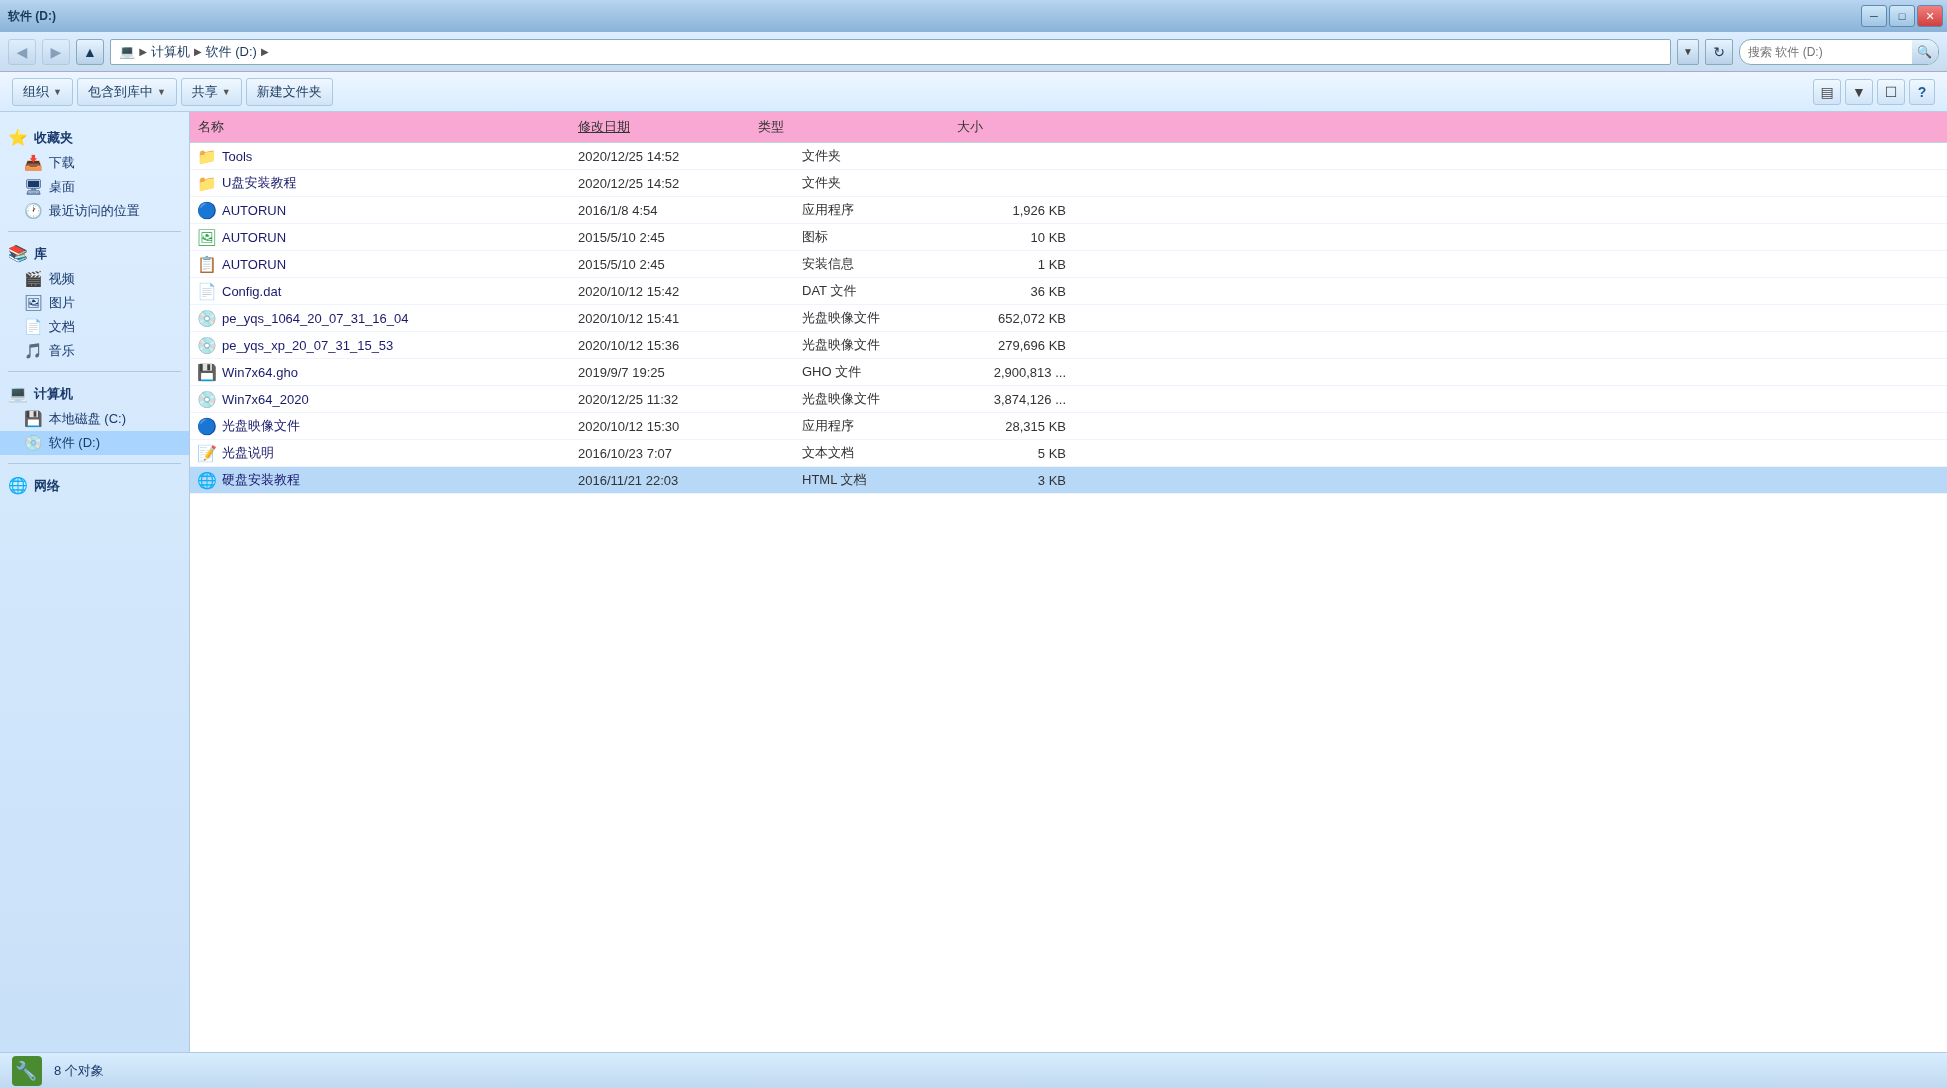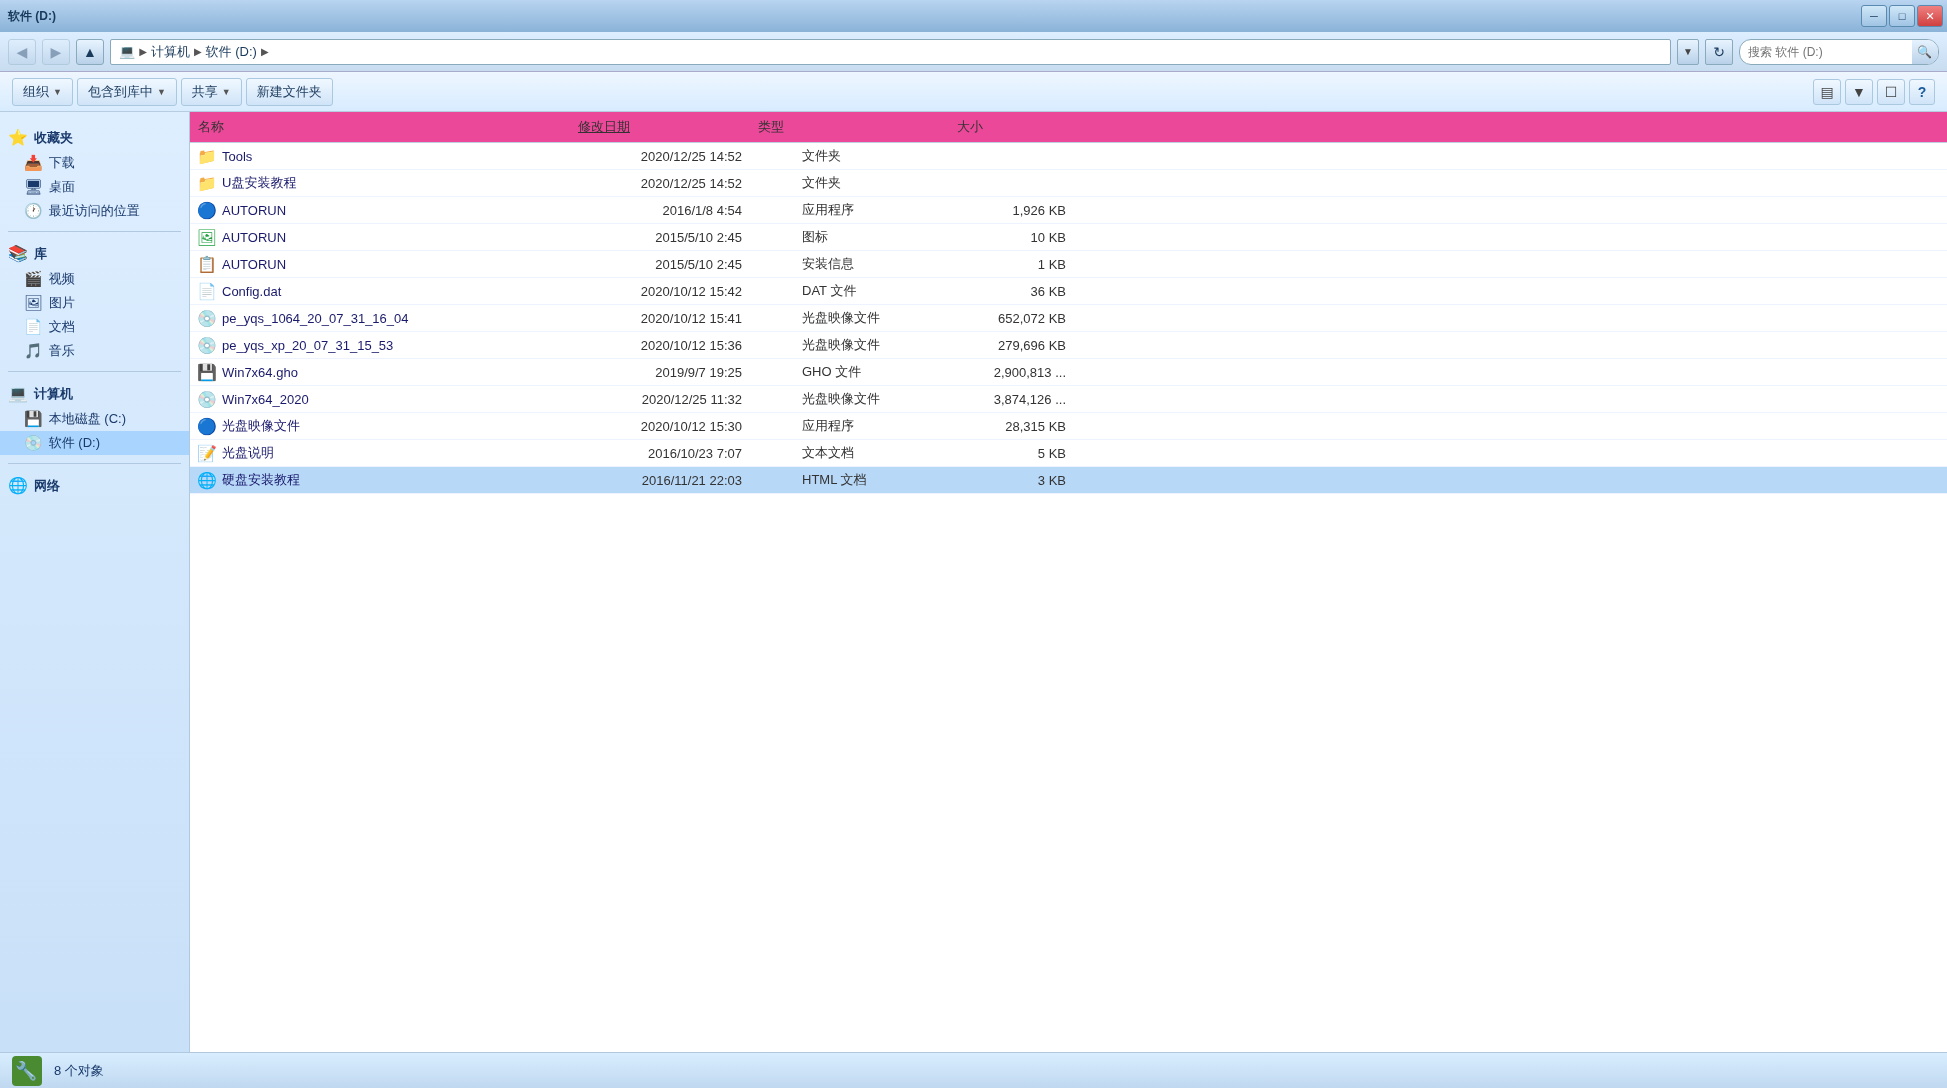--- a/index.html
+++ b/index.html
@@ -264,21 +264,21 @@
     .filelist {
       flex: 1;
       background: #fff;
       overflow-y: auto;
     }
     .filelist-header {
       display: flex;
       align-items: center;
       padding: 4px 0;
       border-bottom: 1px solid #c0d0e0;
-      background: #ec4899;
+      background: #f9a8d4;
       position: sticky;
       top: 0;
       z-index: 1;
     }
     .col-name {
       width: 380px;
       padding: 2px 8px;
       font-size: 13px;
       color: #333;
       font-weight: normal;
@@ -324,21 +324,20 @@
       align-items: center;
       gap: 6px;
       font-size: 13px;
       color: #1a1a6c;
     }
     .file-cell-date {
       width: 180px;
       padding: 2px 8px;
       font-size: 13px;
       color: #333;
-      text-align: right;
     }
     .file-cell-type {
       width: 160px;
       padding: 2px 8px;
       font-size: 13px;
       color: #333;
       margin-left: 44px;
     }
     .file-cell-size {
       width: 120px;

